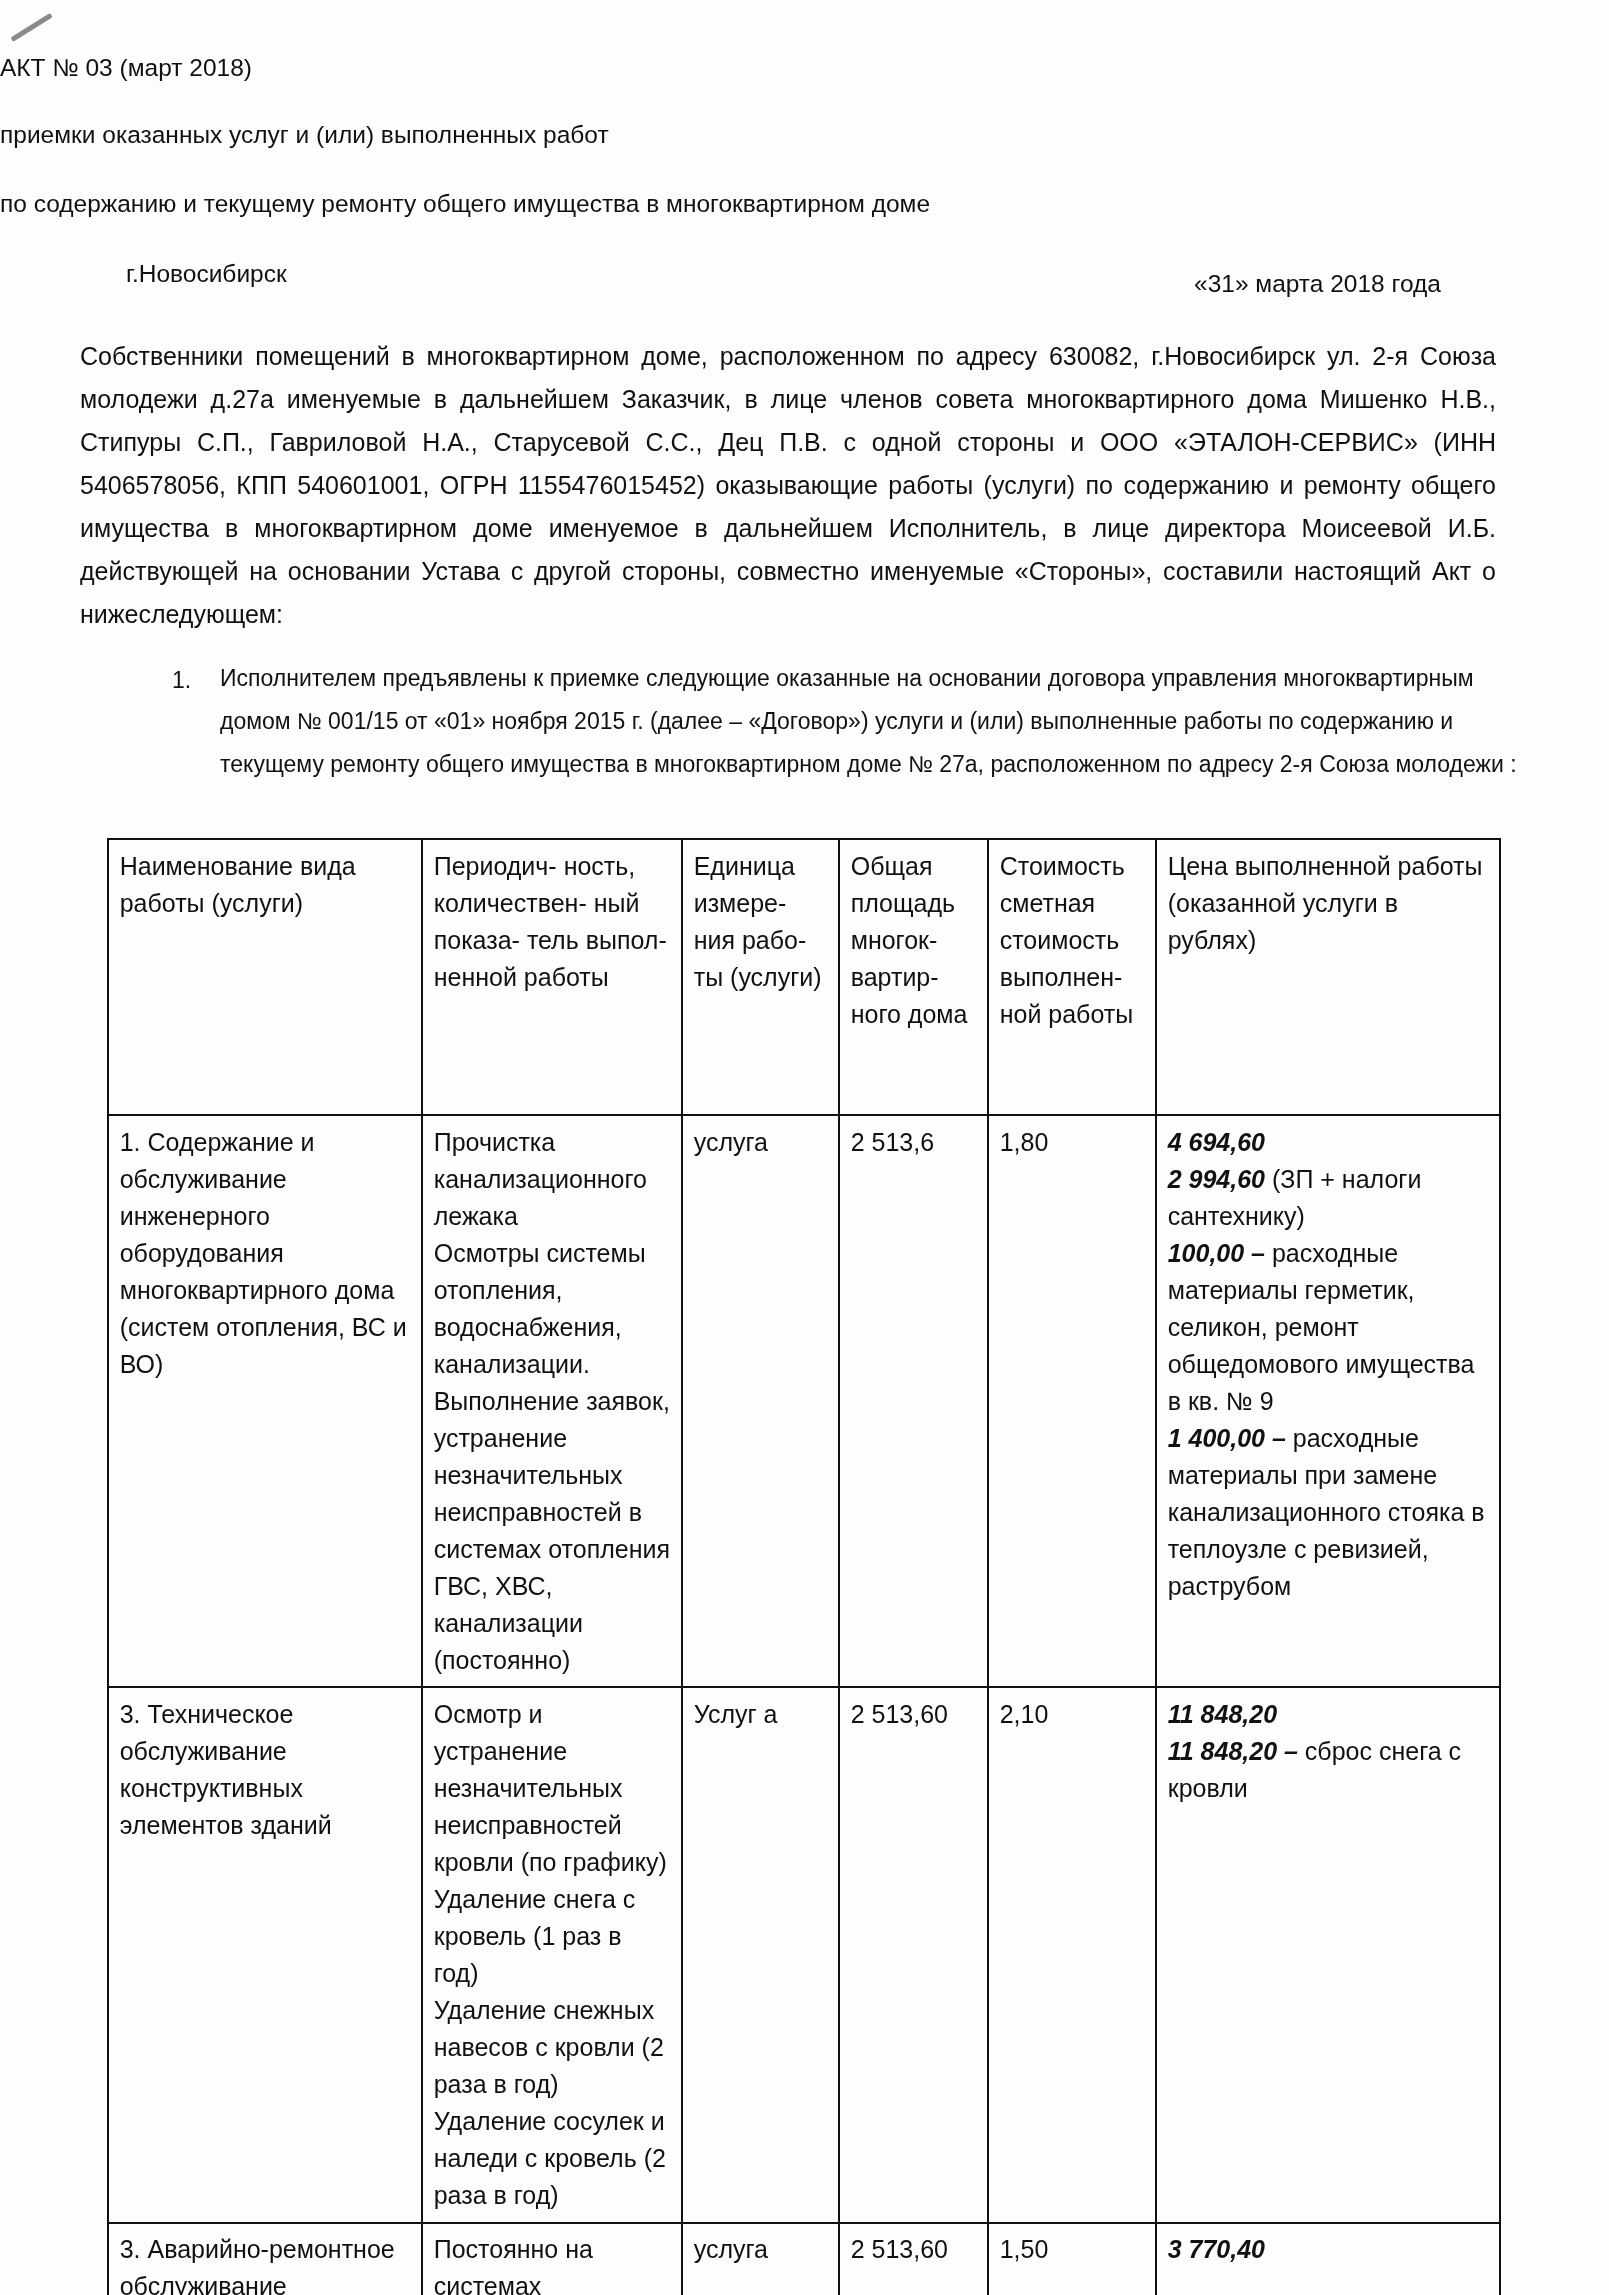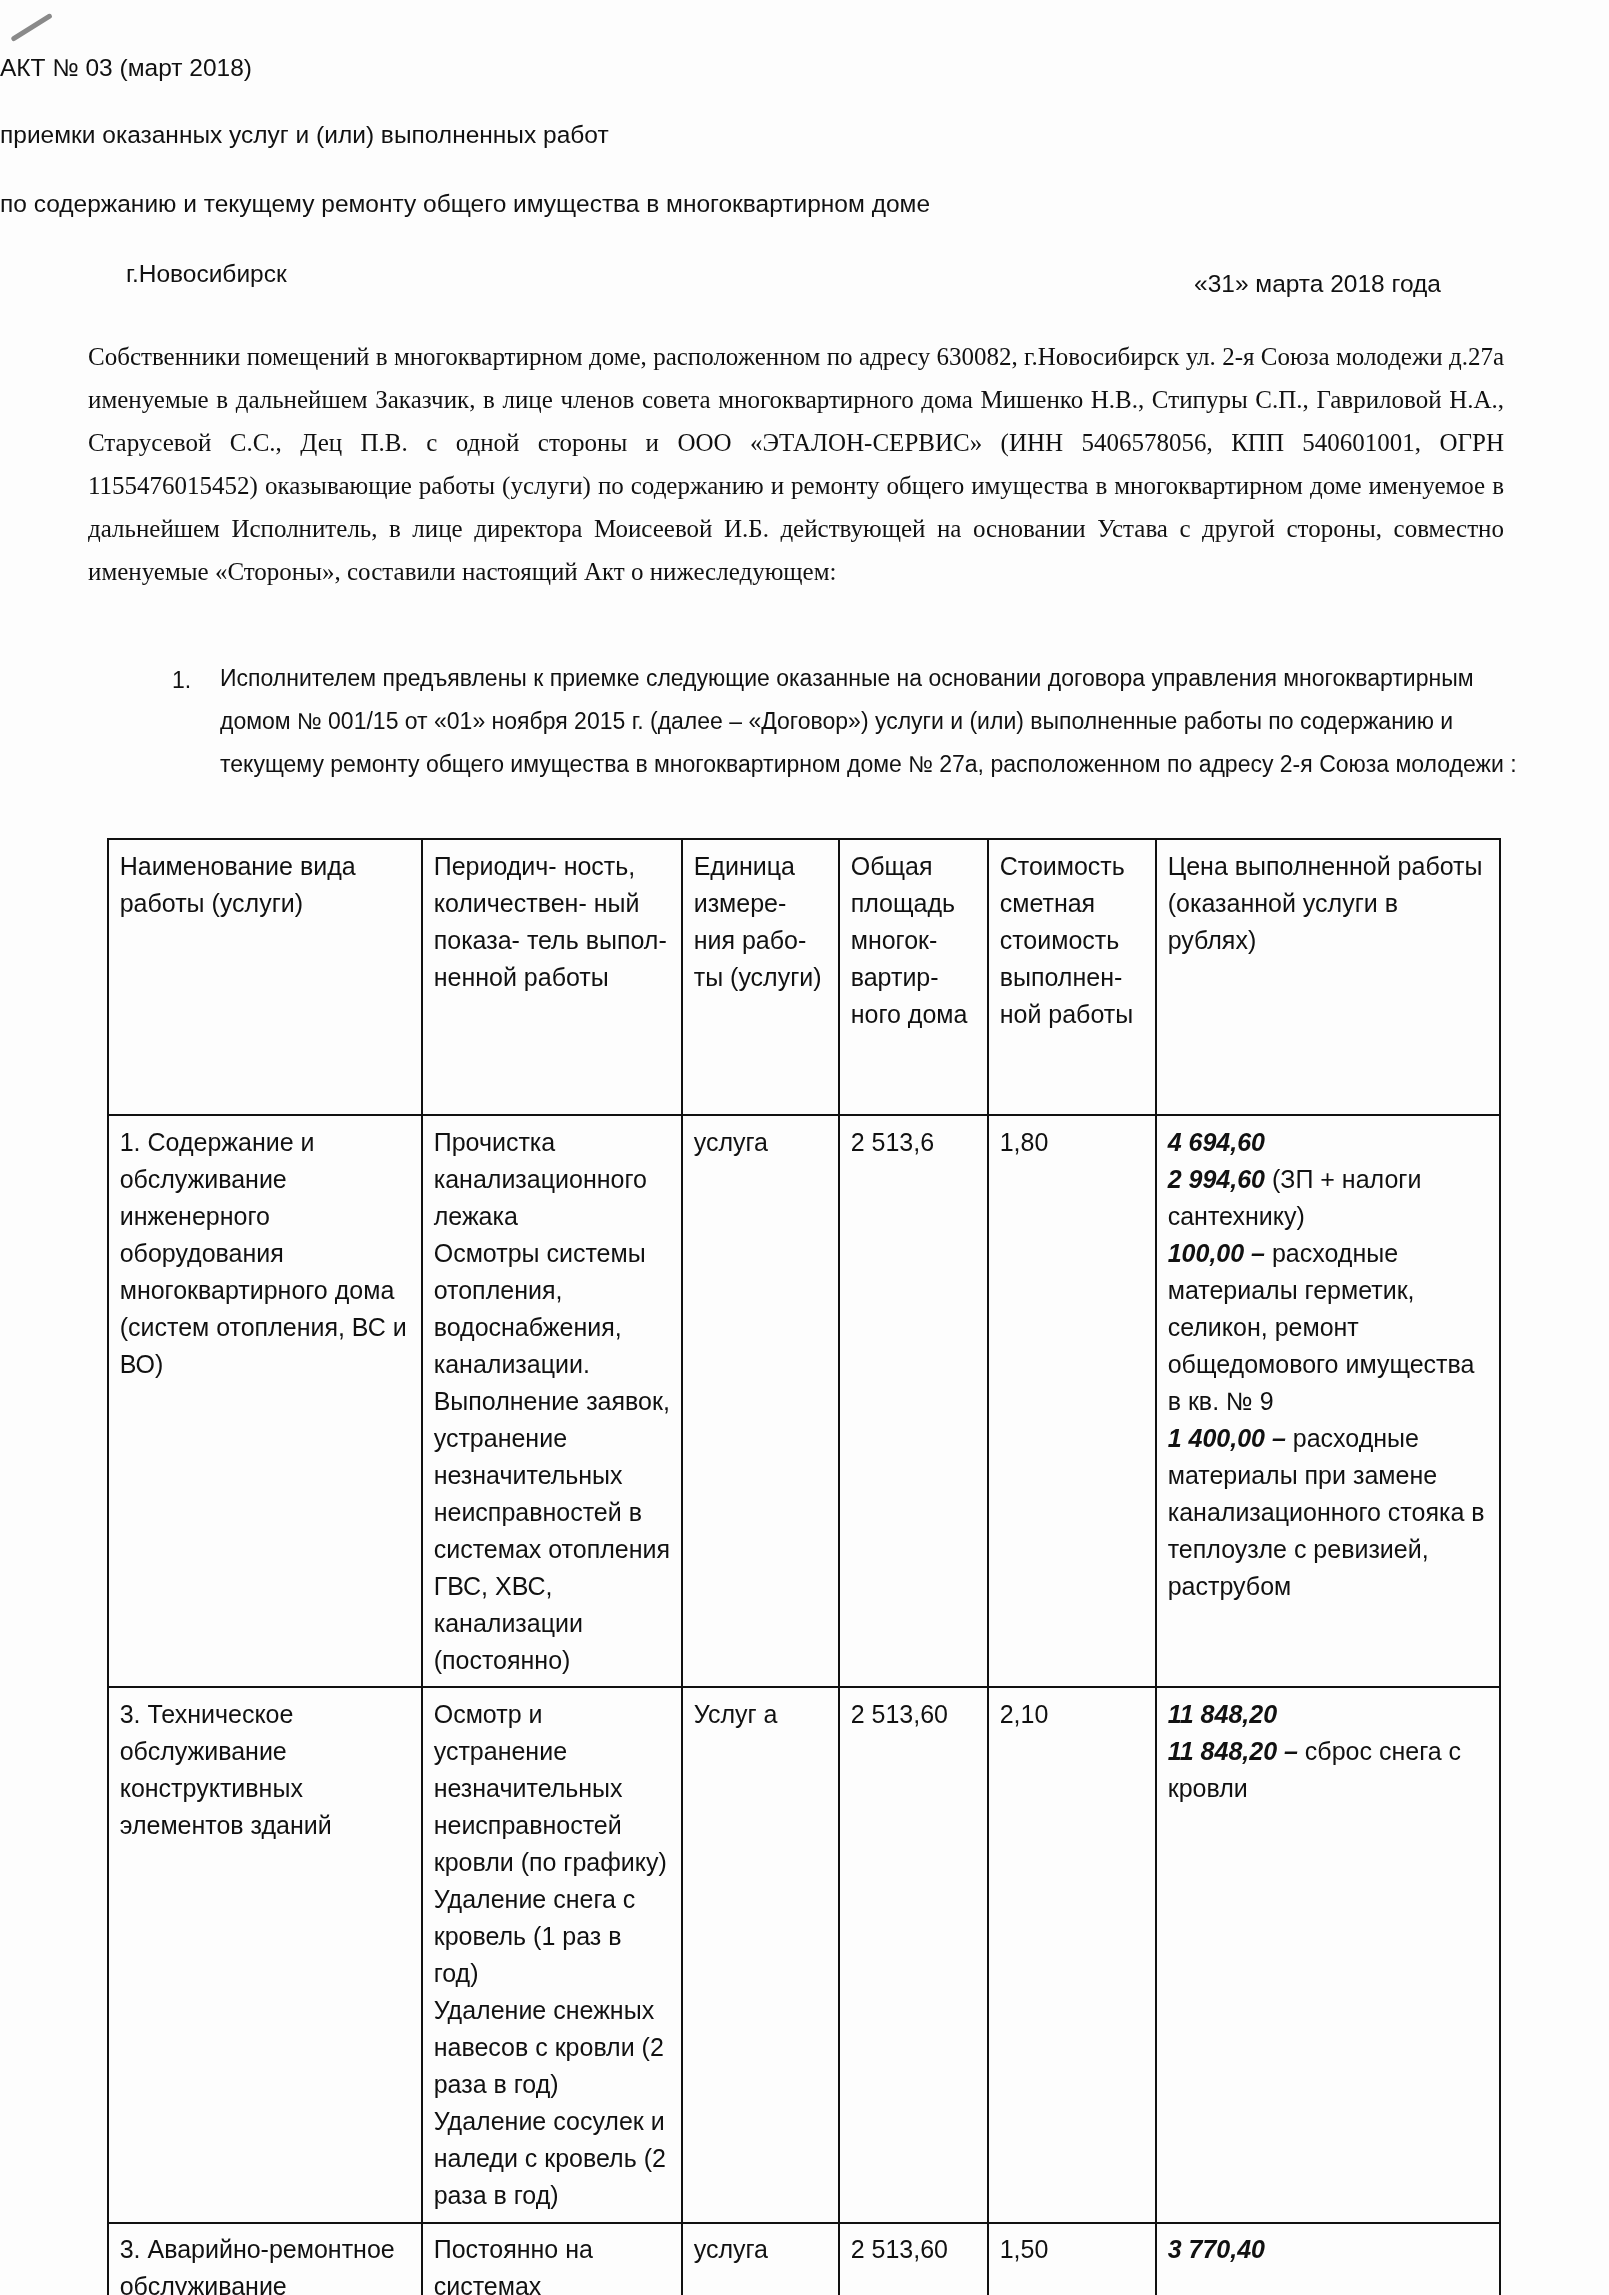--- a/index.html
+++ b/index.html
@@ -2,21 +2,21 @@
 <html style="font-size:12.2px"><head>
 <meta charset="utf-8">
 <style>
   html, body { margin:0; padding:0; }
   body {
     width:1609px; height:2295px; background:#fdfdfd; position:relative; overflow:hidden;
     font-family:"Liberation Sans", "DejaVu Sans", sans-serif; color:#111;
   }
   .abs { position:absolute; }
   .title { font-size:24.5px; text-align:left; left:0; width:1609px; }
-  .para { left:88px; width:1416px; font-size:25px; line-height:43px; text-align:justify; text-align-last:left;font-family:Liberation Serif, serif; }
+  .para { left:80px; width:1416px; font-size:25px; line-height:43px; text-align:justify; text-align-last:left; }
   .list { left:176px; width:1362px; font-size:23px; line-height:43px; }
   .list-num { left:172px; font-size:23px; }
   .staple { left:7.7px; top:24.5px; width:47px; height:4.6px; background:#8a8a8a; transform:rotate(-32deg); border-radius:2.3px; }
   table.act { position:absolute; left:107px; top:838px; border-collapse:collapse; table-layout:fixed; width:1393px; }
   table.act td { border:2.3px solid #111; vertical-align:top; padding:7.7px 10.7px; font-size:25px; line-height:37px; }
   td.period { font-size:17.6px; line-height:27px; padding-top:4.6px; }
   .b { font-weight:bold;font-style:italic; }
   .line { display:block; }
 </style>
 </head>

